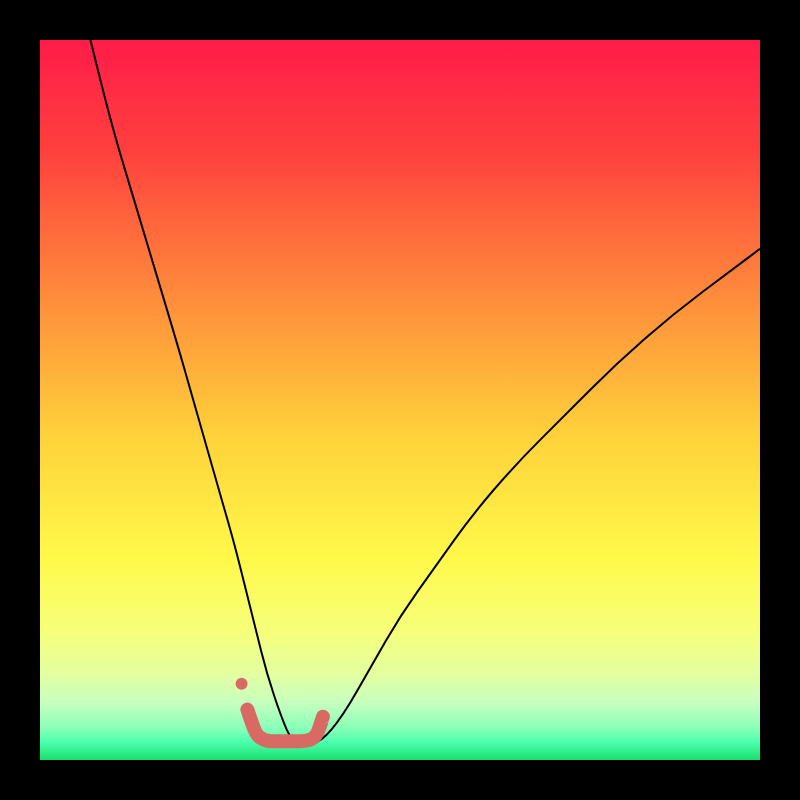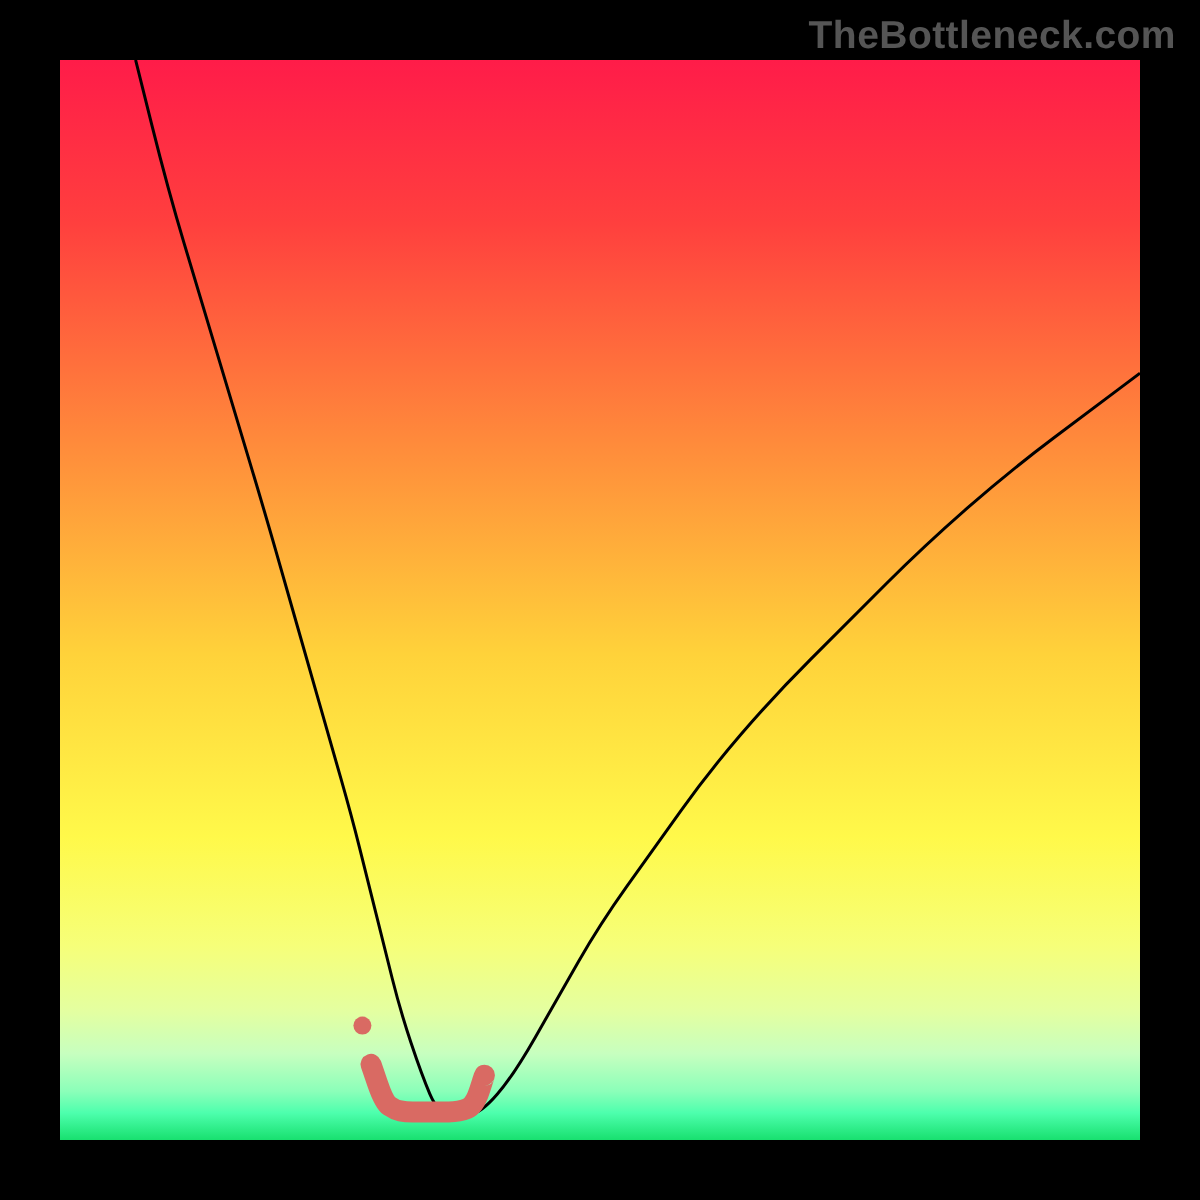--- a/index.html
+++ b/index.html
@@ -48,21 +48,20 @@
     left: 0;
     top: 0;
     width: 100%;
     height: 100%;
   }
 </style>
 </head>
 <body>
 
 <div class="frame">
-  <div class="watermark">TheBottleneck.com</div>
 
   <div class="plot-area">
     <svg class="gradient" viewBox="0 0 100 100" preserveAspectRatio="none">
       <defs>
         <linearGradient id="bg-grad" x1="0" y1="0" x2="0" y2="1">
             <stop offset="0%" stop-color="#ff1c49"></stop>
             <stop offset="15%" stop-color="#ff3f3e"></stop>
             <stop offset="35%" stop-color="#ff893b"></stop>
             <stop offset="55.00000000000001%" stop-color="#ffd23a"></stop>
             <stop offset="72%" stop-color="#fff94a"></stop>

